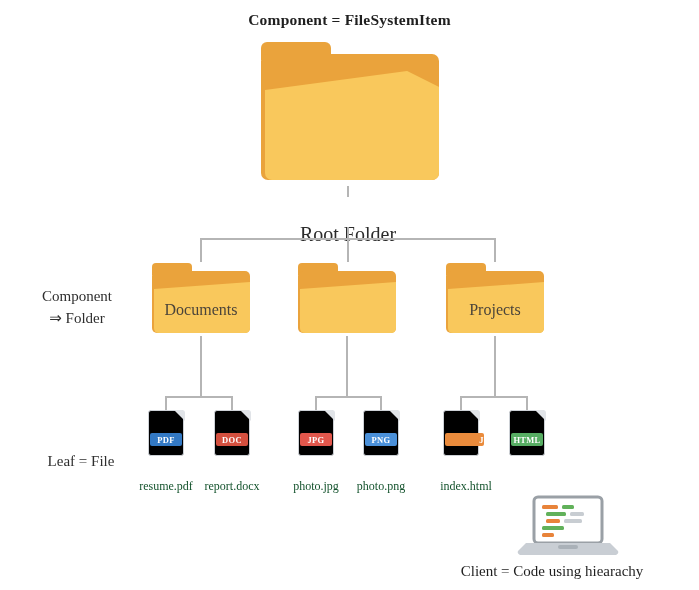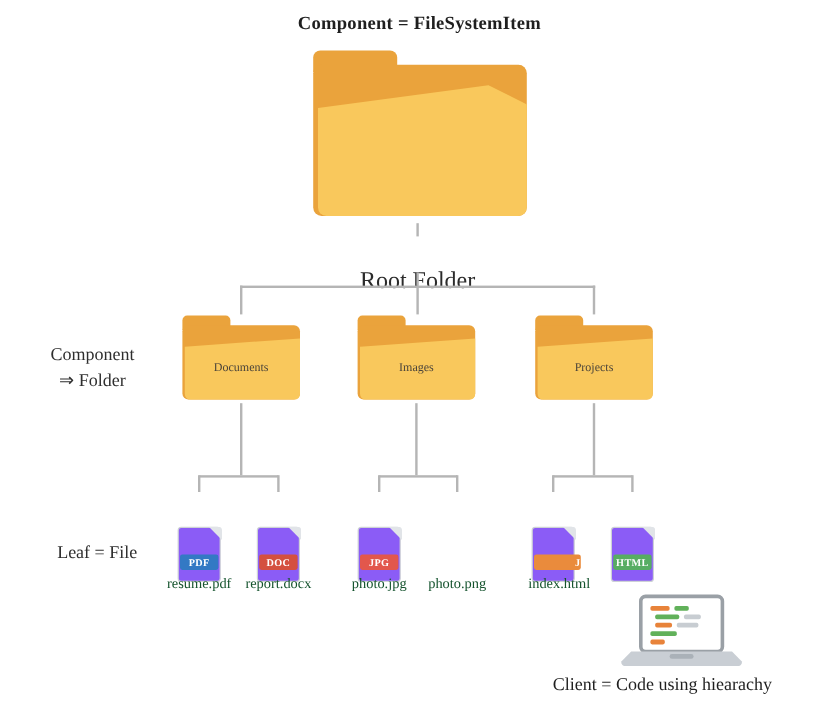--- a/index.html
+++ b/index.html
@@ -18,30 +18,30 @@
   .root-folder{position:absolute;left:255px;top:40px;width:190px;height:145px;}
   .root-label{
     position:absolute;left:248px;top:199px;width:200px;text-align:center;
     font-size:20px;font-weight:500;color:#2b2b2b;margin-top:24px;
   }
 
   .folder{position:absolute;top:262px;width:106px;height:74px;}
   .folder svg{position:absolute;inset:0;width:100%;height:100%;}
   .folder-label{
     position:absolute;left:0;right:0;top:39px;text-align:center;
-    font-size:10px;color:#4b443a;font-weight:500;
+    font-size:16px;color:#4b443a;font-weight:500;
   }
 
   .side-label{
     position:absolute;text-align:center;font-size:15px;color:#2e2e2e;line-height:22px;font-weight:500;
   }
 
   .file{
-    position:absolute;top:410px;width:36px;height:46px;background:#8b5cf6;
-    border:1.5px solid #cdd1d6;border-radius:3px;box-sizing:border-box;margin-top:29px;
+    position:absolute;top:410px;width:36px;height:46px;background:#000000;
+    border:1.5px solid #cdd1d6;border-radius:3px;box-sizing:border-box;
   }
   .fold{
     position:absolute;top:-1.5px;right:-1.5px;width:0;height:0;
     border-top:11px solid #e1e4e8;border-left:11px solid transparent;
     border-top-right-radius:3px;
   }
   .badge{
     position:absolute;left:1px;right:1px;bottom:9px;height:13px;border-radius:2px;
     display:flex;align-items:center;justify-content:center;
     color:#ffffff;font-size:8.5px;font-weight:bold;letter-spacing:.3px;
@@ -91,21 +91,20 @@
     </svg>
     <span class="folder-label">Documents</span>
   </div>
 
   <div class="folder" style="left:294px">
     <svg viewBox="0 0 106 74">
       <path d="M8 1 h32 a4 4 0 0 1 4 4 v8 H4 V5 a4 4 0 0 1 4 -4 z" style="fill: rgb(234, 163, 60);"></path>
       <rect x="4" y="9" width="98" height="62" rx="5" style="fill: rgb(234, 163, 60);"></rect>
       <path d="M6 27 L102 20 L102 66 Q102 71 97 71 L11 71 Q6 71 6 66 Z" style="fill: rgb(249, 200, 92);"></path>
     </svg>
-    <span class="folder-label">Images</span>
   </div>
 
   <div class="folder" style="left:442px">
     <svg viewBox="0 0 106 74">
       <path d="M8 1 h32 a4 4 0 0 1 4 4 v8 H4 V5 a4 4 0 0 1 4 -4 z" style="fill: rgb(234, 163, 60);"></path>
       <rect x="4" y="9" width="98" height="62" rx="5" style="fill: rgb(234, 163, 60);"></rect>
       <path d="M6 27 L102 20 L102 66 Q102 71 97 71 L11 71 Q6 71 6 66 Z" style="fill: rgb(249, 200, 92);"></path>
     </svg>
     <span class="folder-label">Projects</span>
   </div>
@@ -132,20 +131,24 @@
     <span class="badge" style="background: rgb(51, 121, 196);">PDF</span>
   </div>
   <div class="file" style="left:214px">
     <span class="fold"></span>
     <span class="badge" style="background: rgb(212, 80, 63);">DOC</span>
   </div>
   <div class="file" style="left:298px">
     <span class="fold"></span>
     <span class="badge" style="background: rgb(226, 87, 76);">JPG</span>
   </div>
+  <div class="file" style="left:363px">
+    <span class="fold"></span>
+    <span class="badge" style="background: rgb(74, 144, 217);">PNG</span>
+  </div>
   <div class="file" style="left:443px">
     <span class="fold"></span>
     <span class="badge" style="background: rgb(234, 139, 60); padding-left: 39px;">JS</span>
   </div>
   <div class="file" style="left:509px">
     <span class="fold"></span>
     <span class="badge" style="background: rgb(87, 173, 99);">HTML</span>
   </div>
 
   <div class="caption" style="left:121px">resume.pdf</div>

